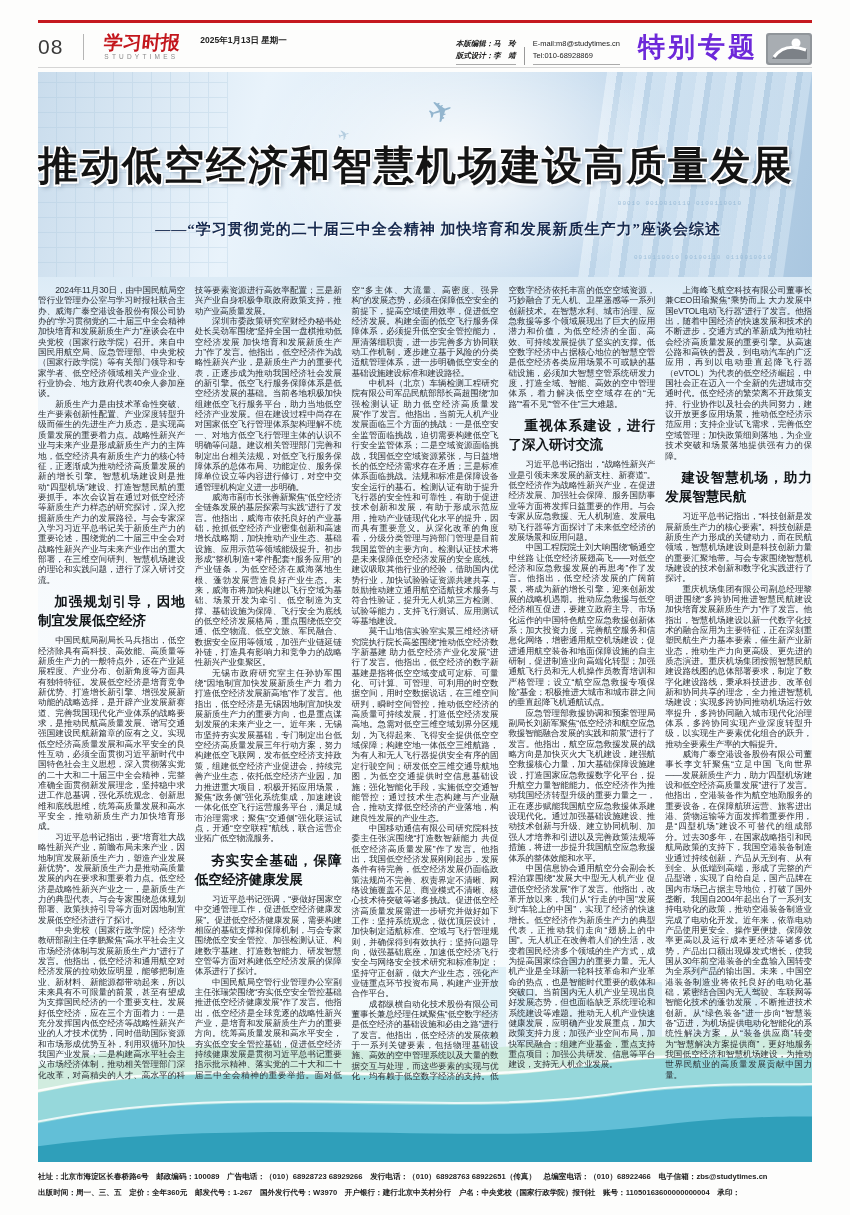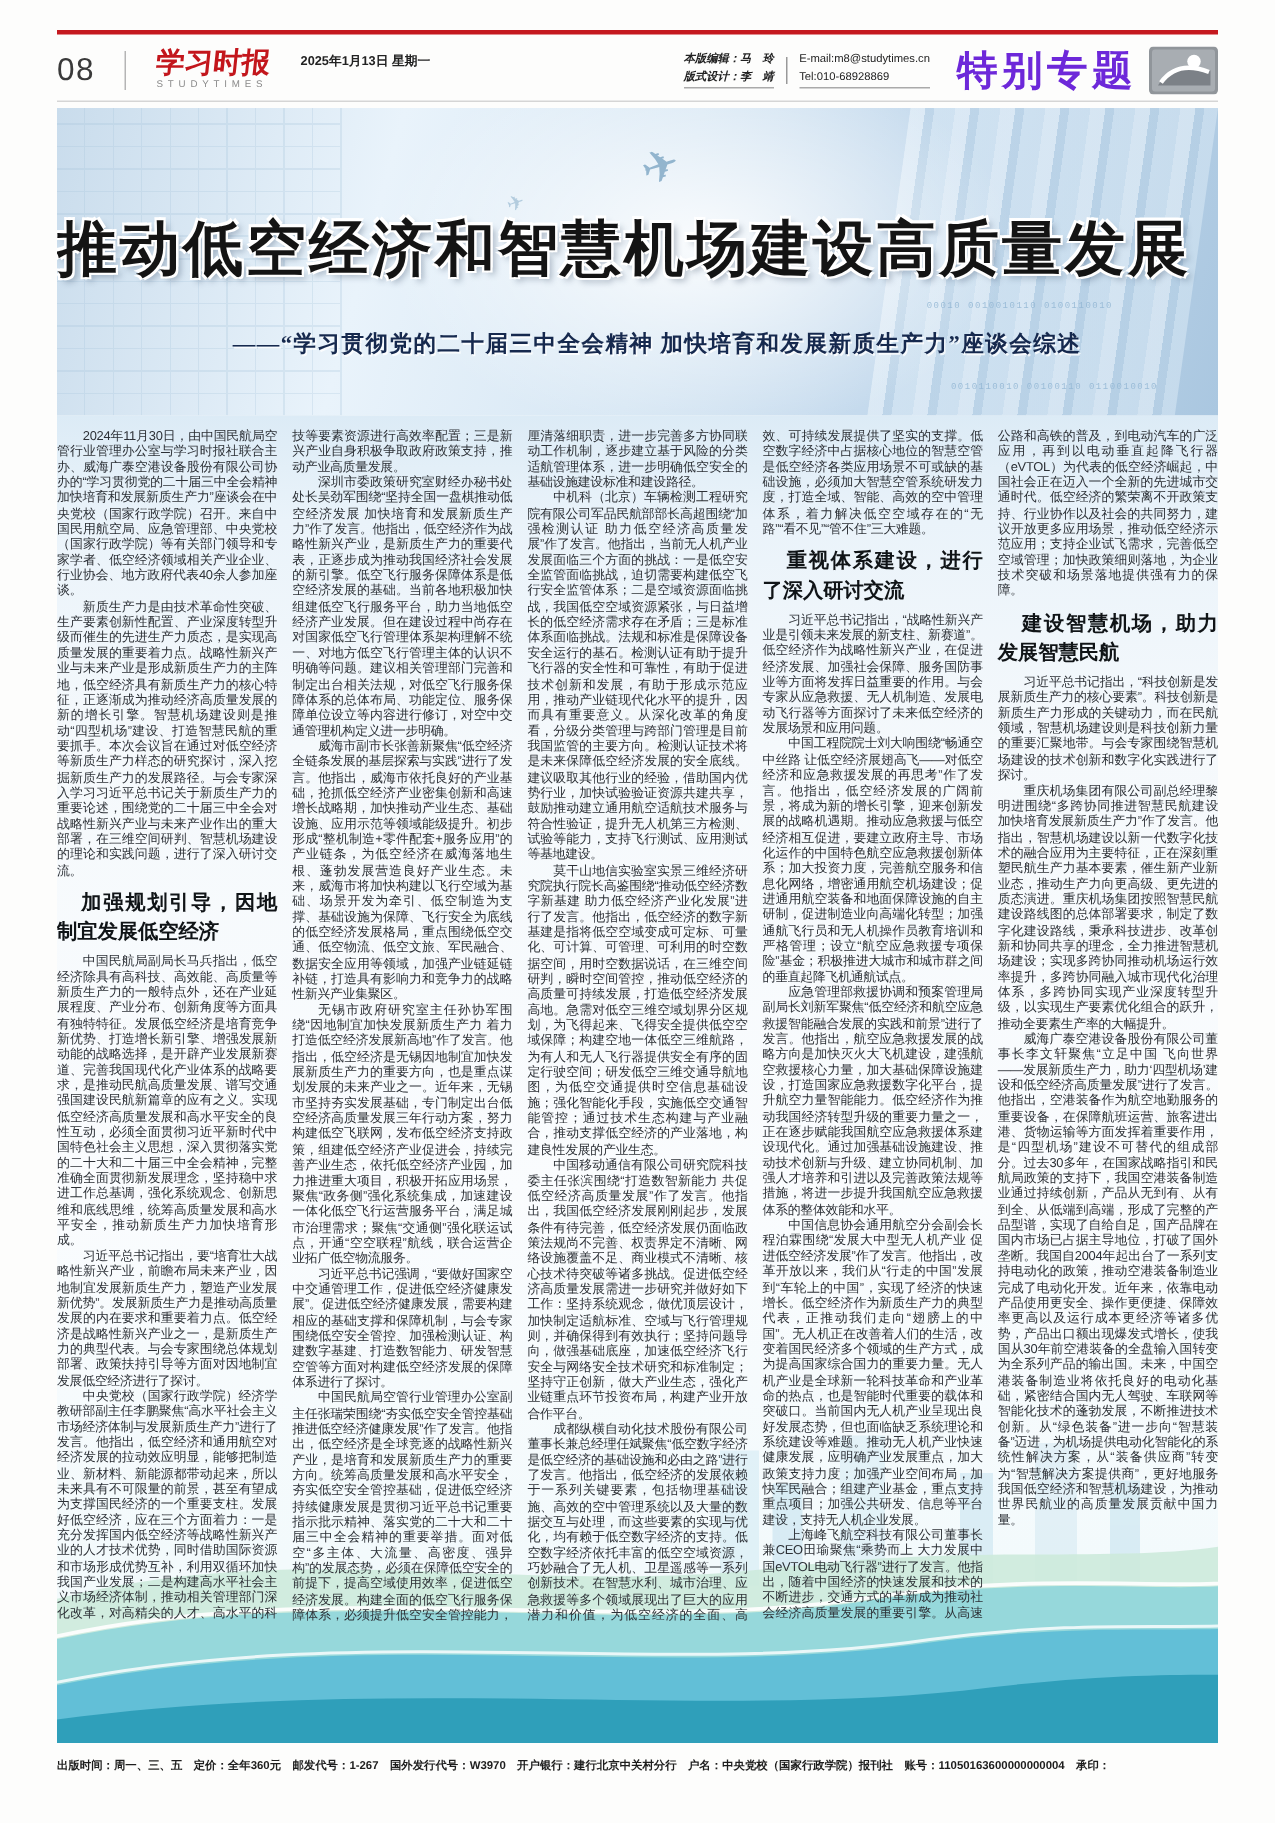--- a/index.html
+++ b/index.html
@@ -9,21 +9,21 @@
   
   .red-rule{height:3px;background:#c5191f;margin-bottom:5px;}
   .mast-row{height:37px;display:flex;align-items:center;justify-content:space-between;border-bottom:1px solid #d5d5d5;padding-bottom:2px;}
   .mast-left{display:flex;align-items:center;gap:20px;}
   .pageno{font-size:21px;color:#3a3a3a;letter-spacing:1px;}
   .vdiv{width:1px;height:26px;background:#b5b5b5;}
   .brand{display:flex;flex-direction:column;line-height:1;}
   .brand-cn{color:#c3161c;font-size:19px;font-weight:bold;transform:skewX(-6deg);font-family:"Liberation Serif","DejaVu Serif",serif;}
   .brand-en{font-size:6.5px;color:#8a8a8a;letter-spacing:3.2px;margin-top:2px;}
   .issue-date{font-size:8.5px;font-weight:bold;color:#222;align-self:flex-start;margin-top:2px;}
-  .mast-right{display:flex;align-items:center;gap:8px;}
+  .mast-right{display:flex;align-items:flex-end;gap:8px;}
   .editors,.contacts{display:flex;flex-direction:column;gap:2px;font-size:7.5px;color:#222;line-height:1.3;border-bottom:1px solid #aaa;padding-bottom:3px;}
   .editors div{font-family:"Liberation Serif","DejaVu Serif",serif;font-style:italic;font-weight:bold;}
   .vline{width:1px;height:18px;background:#999;}
   .section-title{font-size:27px;font-weight:900;color:#6d28d9;letter-spacing:3px;margin-left:10px;white-space:nowrap;}
 
   
   .banner{position:relative;height:205px;margin-top:4px;overflow:hidden;
     background:linear-gradient(105deg,#c9dcec 0%,#e9f3fb 28%,#d7e7f4 52%,#c2d8ec 74%,#aac7e0 100%);}
   .banner .circuit{position:absolute;left:0;top:0;width:190px;height:100%;opacity:.25;
     background:repeating-linear-gradient(0deg,transparent 0 14px,#9fc0d8 14px 15px),repeating-linear-gradient(90deg,transparent 0 18px,#9fc0d8 18px 19px);}
@@ -121,36 +121,38 @@
     <div class="columns" id="article-flow">
         <p class="para">2024年11月30日，由中国民航局空管行业管理办公室与学习时报社联合主办、威海广泰空港设备股份有限公司协办的“学习贯彻党的二十届三中全会精神  加快培育和发展新质生产力”座谈会在中央党校（国家行政学院）召开。来自中国民用航空局、应急管理部、中央党校（国家行政学院）等有关部门领导和专家学者、低空经济领域相关产业企业、行业协会、地方政府代表40余人参加座谈。</p>
         <p class="para">新质生产力是由技术革命性突破、生产要素创新性配置、产业深度转型升级而催生的先进生产力质态，是实现高质量发展的重要着力点。战略性新兴产业与未来产业是形成新质生产力的主阵地，低空经济具有新质生产力的核心特征，正逐渐成为推动经济高质量发展的新的增长引擎。智慧机场建设则是推动“四型机场”建设、打造智慧民航的重要抓手。本次会议旨在通过对低空经济等新质生产力样态的研究探讨，深入挖掘新质生产力的发展路径。与会专家深入学习习近平总书记关于新质生产力的重要论述，围绕党的二十届三中全会对战略性新兴产业与未来产业作出的重大部署，在三维空间研判、智慧机场建设的理论和实践问题，进行了深入研讨交流。</p>
         <h3 class="colhead">加强规划引导，因地制宜发展低空经济</h3>
         <p class="para">中国民航局副局长马兵指出，低空经济除具有高科技、高效能、高质量等新质生产力的一般特点外，还在产业延展程度、产业分布、创新角度等方面具有独特特征。发展低空经济是培育竞争新优势、打造增长新引擎、增强发展新动能的战略选择，是开辟产业发展新赛道、完善我国现代化产业体系的战略要求，是推动民航高质量发展、谱写交通强国建设民航新篇章的应有之义。实现低空经济高质量发展和高水平安全的良性互动，必须全面贯彻习近平新时代中国特色社会主义思想，深入贯彻落实党的二十大和二十届三中全会精神，完整准确全面贯彻新发展理念，坚持稳中求进工作总基调，强化系统观念、创新思维和底线思维，统筹高质量发展和高水平安全，推动新质生产力加快培育形成。</p>
         <p class="para">习近平总书记指出，要“培育壮大战略性新兴产业，前瞻布局未来产业，因地制宜发展新质生产力，塑造产业发展新优势”。发展新质生产力是推动高质量发展的内在要求和重要着力点。低空经济是战略性新兴产业之一，是新质生产力的典型代表。与会专家围绕总体规划部署、政策扶持引导等方面对因地制宜发展低空经济进行了探讨。</p>
         <p class="para">中央党校（国家行政学院）经济学教研部副主任李鹏聚焦“高水平社会主义市场经济体制与发展新质生产力”进行了发言。他指出，低空经济和通用航空对经济发展的拉动效应明显，能够把制造业、新材料、新能源都带动起来，所以未来具有不可限量的前景，甚至有望成为支撑国民经济的一个重要支柱。发展好低空经济，应在三个方面着力：一是充分发挥国内低空经济等战略性新兴产业的人才技术优势，同时借助国际资源和市场形成优势互补，利用双循环加快我国产业发展；二是构建高水平社会主义市场经济体制，推动相关管理部门深化改革，对高精尖的人才、高水平的科技等要素资源进行高效率配置；三是新兴产业自身积极争取政府政策支持，推动产业高质量发展。</p>
         <p class="para">深圳市委政策研究室财经办秘书处处长吴劲军围绕“坚持全国一盘棋推动低空经济发展  加快培育和发展新质生产力”作了发言。他指出，低空经济作为战略性新兴产业，是新质生产力的重要代表，正逐步成为推动我国经济社会发展的新引擎。低空飞行服务保障体系是低空经济发展的基础。当前各地积极加快组建低空飞行服务平台，助力当地低空经济产业发展。但在建设过程中尚存在对国家低空飞行管理体系架构理解不统一、对地方低空飞行管理主体的认识不明确等问题。建议相关管理部门完善和制定出台相关法规，对低空飞行服务保障体系的总体布局、功能定位、服务保障单位设立等内容进行修订，对空中交通管理机构定义进一步明确。</p>
         <p class="para">威海市副市长张善新聚焦“低空经济全链条发展的基层探索与实践”进行了发言。他指出，威海市依托良好的产业基础，抢抓低空经济产业密集创新和高速增长战略期，加快推动产业生态、基础设施、应用示范等领域能级提升。初步形成“整机制造+零件配套+服务应用”的产业链条，为低空经济在威海落地生根、蓬勃发展营造良好产业生态。未来，威海市将加快构建以飞行空域为基础、场景开发为牵引、低空制造为支撑、基础设施为保障、飞行安全为底线的低空经济发展格局，重点围绕低空交通、低空物流、低空文旅、军民融合、数据安全应用等领域，加强产业链延链补链，打造具有影响力和竞争力的战略性新兴产业集聚区。</p>
         <p class="para">无锡市政府研究室主任孙协军围绕“因地制宜加快发展新质生产力  着力打造低空经济发展新高地”作了发言。他指出，低空经济是无锡因地制宜加快发展新质生产力的重要方向，也是重点谋划发展的未来产业之一。近年来，无锡市坚持夯实发展基础，专门制定出台低空经济高质量发展三年行动方案，努力构建低空飞联网，发布低空经济支持政策，组建低空经济产业促进会，持续完善产业生态，依托低空经济产业园，加力推进重大项目，积极开拓应用场景，聚焦“政务侧”强化系统集成，加速建设一体化低空飞行运营服务平台，满足城市治理需求；聚焦“交通侧”强化联运试点，开通“空空联程”航线，联合运营企业拓广低空物流服务。</p>
+        <h3 class="colhead">夯实安全基础，保障低空经济健康发展</h3>
         <p class="para">习近平总书记强调，“要做好国家空中交通管理工作，促进低空经济健康发展”。促进低空经济健康发展，需要构建相应的基础支撑和保障机制，与会专家围绕低空安全管控、加强检测认证、构建数字基建、打造数智能力、研发智慧空管等方面对构建低空经济发展的保障体系进行了探讨。</p>
         <p class="para">中国民航局空管行业管理办公室副主任张瑞荣围绕“夯实低空安全管控基础  推进低空经济健康发展”作了发言。他指出，低空经济是全球竞逐的战略性新兴产业，是培育和发展新质生产力的重要方向。统筹高质量发展和高水平安全，夯实低空安全管控基础，促进低空经济持续健康发展是贯彻习近平总书记重要指示批示精神、落实党的二十大和二十届三中全会精神的重要举措。面对低空“多主体、大流量、高密度、强异构”的发展态势，必须在保障低空安全的前提下，提高空域使用效率，促进低空经济发展。构建全面的低空飞行服务保障体系，必须提升低空安全管控能力，厘清落细职责，进一步完善多方协同联动工作机制，逐步建立基于风险的分类适航管理体系，进一步明确低空安全的基础设施建设标准和建设路径。</p>
         <p class="para">中机科（北京）车辆检测工程研究院有限公司军品民航部部长高超围绕“加强检测认证  助力低空经济高质量发展”作了发言。他指出，当前无人机产业发展面临三个方面的挑战：一是低空安全监管面临挑战，迫切需要构建低空飞行安全监管体系；二是空域资源面临挑战，我国低空空域资源紧张，与日益增长的低空经济需求存在矛盾；三是标准体系面临挑战。法规和标准是保障设备安全运行的基石。检测认证有助于提升飞行器的安全性和可靠性，有助于促进技术创新和发展，有助于形成示范应用，推动产业链现代化水平的提升，因而具有重要意义。从深化改革的角度看，分级分类管理与跨部门管理是目前我国监管的主要方向。检测认证技术将是未来保障低空经济发展的安全底线。建议吸取其他行业的经验，借助国内优势行业，加快试验验证资源共建共享，鼓励推动建立通用航空适航技术服务与符合性验证，提升无人机第三方检测、试验等能力，支持飞行测试、应用测试等基地建设。</p>
         <p class="para">莫干山地信实验室实景三维经济研究院执行院长高鉴围绕“推动低空经济数字新基建  助力低空经济产业化发展”进行了发言。他指出，低空经济的数字新基建是指将低空空域变成可定标、可量化、可计算、可管理、可利用的时空数据空间，用时空数据说话，在三维空间研判，瞬时空间管控，推动低空经济的高质量可持续发展，打造低空经济发展高地。急需对低空三维空域划界分区规划，为飞得起来、飞得安全提供低空空域保障；构建空地一体低空三维航路，为有人和无人飞行器提供安全有序的固定行驶空间；研发低空三维交通导航地图，为低空交通提供时空信息基础设施；强化智能化手段，实施低空交通智能管控；通过技术生态构建与产业融合，推动支撑低空经济的产业落地，构建良性发展的产业生态。</p>
         <p class="para">中国移动通信有限公司研究院科技委主任张滨围绕“打造数智新能力  共促低空经济高质量发展”作了发言。他指出，我国低空经济发展刚刚起步，发展条件有待完善，低空经济发展仍面临政策法规尚不完善、权责界定不清晰、网络设施覆盖不足、商业模式不清晰、核心技术待突破等诸多挑战。促进低空经济高质量发展需进一步研究并做好如下工作：坚持系统观念，做优顶层设计，加快制定适航标准、空域与飞行管理规则，并确保得到有效执行；坚持问题导向，做强基础底座，加速低空经济飞行安全与网络安全技术研究和标准制定；坚持守正创新，做大产业生态，强化产业链重点环节投资布局，构建产业开放合作平台。</p>
         <p class="para">成都纵横自动化技术股份有限公司董事长兼总经理任斌聚焦“低空数字经济是低空经济的基础设施和必由之路”进行了发言。他指出，低空经济的发展依赖于一系列关键要素，包括物理基础设施、高效的空中管理系统以及大量的数据交互与处理，而这些要素的实现与优化，均有赖于低空数字经济的支持。低空数字经济依托丰富的低空空域资源，巧妙融合了无人机、卫星遥感等一系列创新技术。在智慧水利、城市治理、应急救援等多个领域展现出了巨大的应用潜力和价值，为低空经济的全面、高效、可持续发展提供了坚实的支撑。低空数字经济中占据核心地位的智慧空管是低空经济各类应用场景不可或缺的基础设施，必须加大智慧空管系统研发力度，打造全域、智能、高效的空中管理体系，着力解决低空空域存在的“无路”“看不见”“管不住”三大难题。</p>
         <h3 class="colhead">重视体系建设，进行了深入研讨交流</h3>
         <p class="para">习近平总书记指出，“战略性新兴产业是引领未来发展的新支柱、新赛道”。低空经济作为战略性新兴产业，在促进经济发展、加强社会保障、服务国防事业等方面将发挥日益重要的作用。与会专家从应急救援、无人机制造、发展电动飞行器等方面探讨了未来低空经济的发展场景和应用问题。</p>
         <p class="para">中国工程院院士刘大响围绕“畅通空中丝路  让低空经济展翅高飞——对低空经济和应急救援发展的再思考”作了发言。他指出，低空经济发展的广阔前景，将成为新的增长引擎，迎来创新发展的战略机遇期。推动应急救援与低空经济相互促进，要建立政府主导、市场化运作的中国特色航空应急救援创新体系；加大投资力度，完善航空服务和信息化网络，增密通用航空机场建设；促进通用航空装备和地面保障设施的自主研制，促进制造业向高端化转型；加强通航飞行员和无人机操作员教育培训和严格管理；设立“航空应急救援专项保险”基金；积极推进大城市和城市群之间的垂直起降飞机通航试点。</p>
         <p class="para">应急管理部救援协调和预案管理局副局长刘新军聚焦“低空经济和航空应急救援智能融合发展的实践和前景”进行了发言。他指出，航空应急救援发展的战略方向是加快灭火大飞机建设，建强航空救援核心力量，加大基础保障设施建设，打造国家应急救援数字化平台，提升航空力量智能能力。低空经济作为推动我国经济转型升级的重要力量之一，正在逐步赋能我国航空应急救援体系建设现代化。通过加强基础设施建设、推动技术创新与升级、建立协同机制、加强人才培养和引进以及完善政策法规等措施，将进一步提升我国航空应急救援体系的整体效能和水平。</p>
         <p class="para">中国信息协会通用航空分会副会长程泊霖围绕“发展大中型无人机产业  促进低空经济发展”作了发言。他指出，改革开放以来，我们从“行走的中国”发展到“车轮上的中国”，实现了经济的快速增长。低空经济作为新质生产力的典型代表，正推动我们走向“翅膀上的中国”。无人机正在改善着人们的生活，改变着国民经济多个领域的生产方式，成为提高国家综合国力的重要力量。无人机产业是全球新一轮科技革命和产业革命的热点，也是智能时代重要的载体和突破口。当前国内无人机产业呈现出良好发展态势，但也面临缺乏系统理论和系统建设等难题。推动无人机产业快速健康发展，应明确产业发展重点，加大政策支持力度；加强产业空间布局，加快军民融合；组建产业基金，重点支持重点项目；加强公共研发、信息等平台建设，支持无人机企业发展。</p>
         <p class="para">上海峰飞航空科技有限公司董事长兼CEO田瑜聚焦“乘势而上  大力发展中国eVTOL电动飞行器”进行了发言。他指出，随着中国经济的快速发展和技术的不断进步，交通方式的革新成为推动社会经济高质量发展的重要引擎。从高速公路和高铁的普及，到电动汽车的广泛应用，再到以电动垂直起降飞行器（eVTOL）为代表的低空经济崛起，中国社会正在迈入一个全新的先进城市交通时代。低空经济的繁荣离不开政策支持、行业协作以及社会的共同努力，建议开放更多应用场景，推动低空经济示范应用；支持企业试飞需求，完善低空空域管理；加快政策细则落地，为企业技术突破和场景落地提供强有力的保障。</p>
         <h3 class="colhead">建设智慧机场，助力发展智慧民航</h3>
         <p class="para">习近平总书记指出，“科技创新是发展新质生产力的核心要素”。科技创新是新质生产力形成的关键动力，而在民航领域，智慧机场建设则是科技创新力量的重要汇聚地带。与会专家围绕智慧机场建设的技术创新和数字化实践进行了探讨。</p>
         <p class="para">重庆机场集团有限公司副总经理黎明进围绕“多跨协同推进智慧民航建设  加快培育发展新质生产力”作了发言。他指出，智慧机场建设以新一代数字化技术的融合应用为主要特征，正在深刻重塑民航生产力基本要素，催生新产业新业态，推动生产力向更高级、更先进的质态演进。重庆机场集团按照智慧民航建设路线图的总体部署要求，制定了数字化建设路线，秉承科技进步、改革创新和协同共享的理念，全力推进智慧机场建设；实现多跨协同推动机场运行效率提升，多跨协同融入城市现代化治理体系，多跨协同实现产业深度转型升级，以实现生产要素优化组合的跃升，推动全要素生产率的大幅提升。</p>
         <p class="para">威海广泰空港设备股份有限公司董事长李文轩聚焦“立足中国  飞向世界——发展新质生产力，助力‘四型机场’建设和低空经济高质量发展”进行了发言。他指出，空港装备作为航空地勤服务的重要设备，在保障航班运营、旅客进出港、货物运输等方面发挥着重要作用，是“四型机场”建设不可替代的组成部分。过去30多年，在国家战略指引和民航局政策的支持下，我国空港装备制造业通过持续创新，产品从无到有、从有到全、从低端到高端，形成了完整的产品型谱，实现了自给自足，国产品牌在国内市场已占据主导地位，打破了国外垄断。我国自2004年起出台了一系列支持电动化的政策，推动空港装备制造业完成了电动化开发。近年来，依靠电动产品使用更安全、操作更便捷、保障效率更高以及运行成本更经济等诸多优势，产品出口额出现爆发式增长，使我国从30年前空港装备的全盘输入国转变为全系列产品的输出国。未来，中国空港装备制造业将依托良好的电动化基础，紧密结合国内无人驾驶、车联网等智能化技术的蓬勃发展，不断推进技术创新。从“绿色装备”进一步向“智慧装备”迈进，为机场提供电动化智能化的系统性解决方案，从“装备供应商”转变为“智慧解决方案提供商”，更好地服务我国低空经济和智慧机场建设，为推动世界民航业的高质量发展贡献中国力量。</p>
       </div>
   </div>
 
   <footer class="footer">
+    <div>社址：北京市海淀区长春桥路6号　邮政编码：100089　广告电话：（010）68928723  68929266　发行电话：（010）68928763  68922651（传真）　总编室电话：（010）68922466　电子信箱：zbs@studytimes.cn</div>
     <div>出版时间：周一、三、五　定价：全年360元　邮发代号：1-267　国外发行代号：W3970　开户银行：建行北京中关村分行　户名：中央党校（国家行政学院）报刊社　账号：11050163600000000004　承印：</div>
   </footer>
 
 </div>
 
 </body></html>

